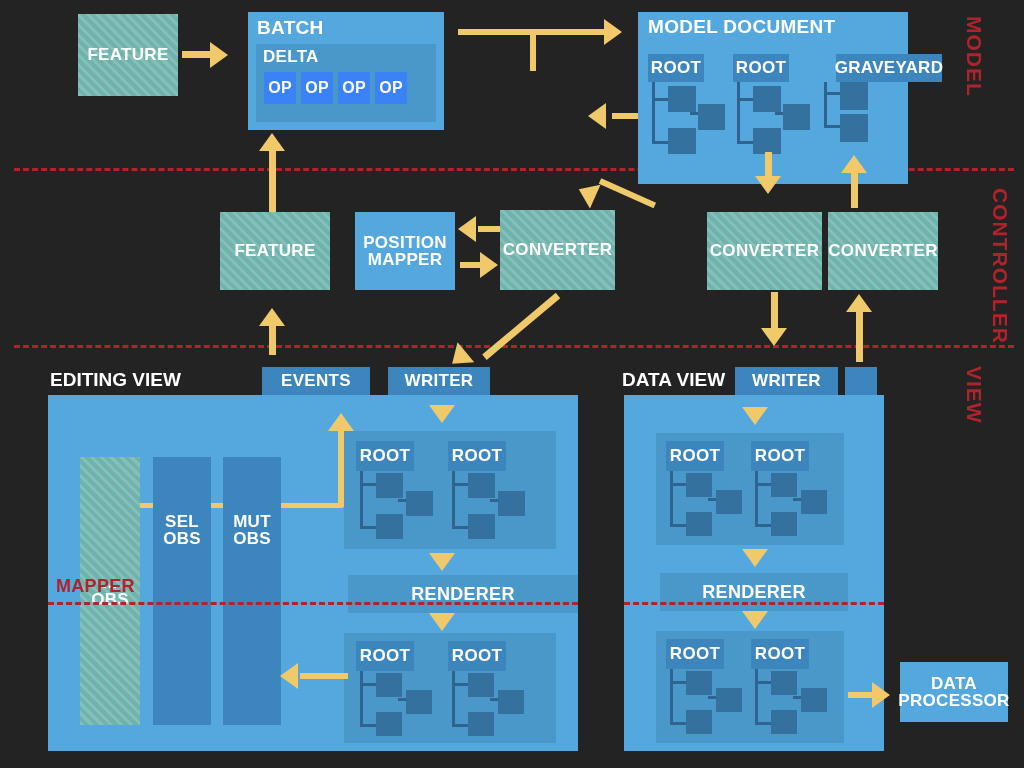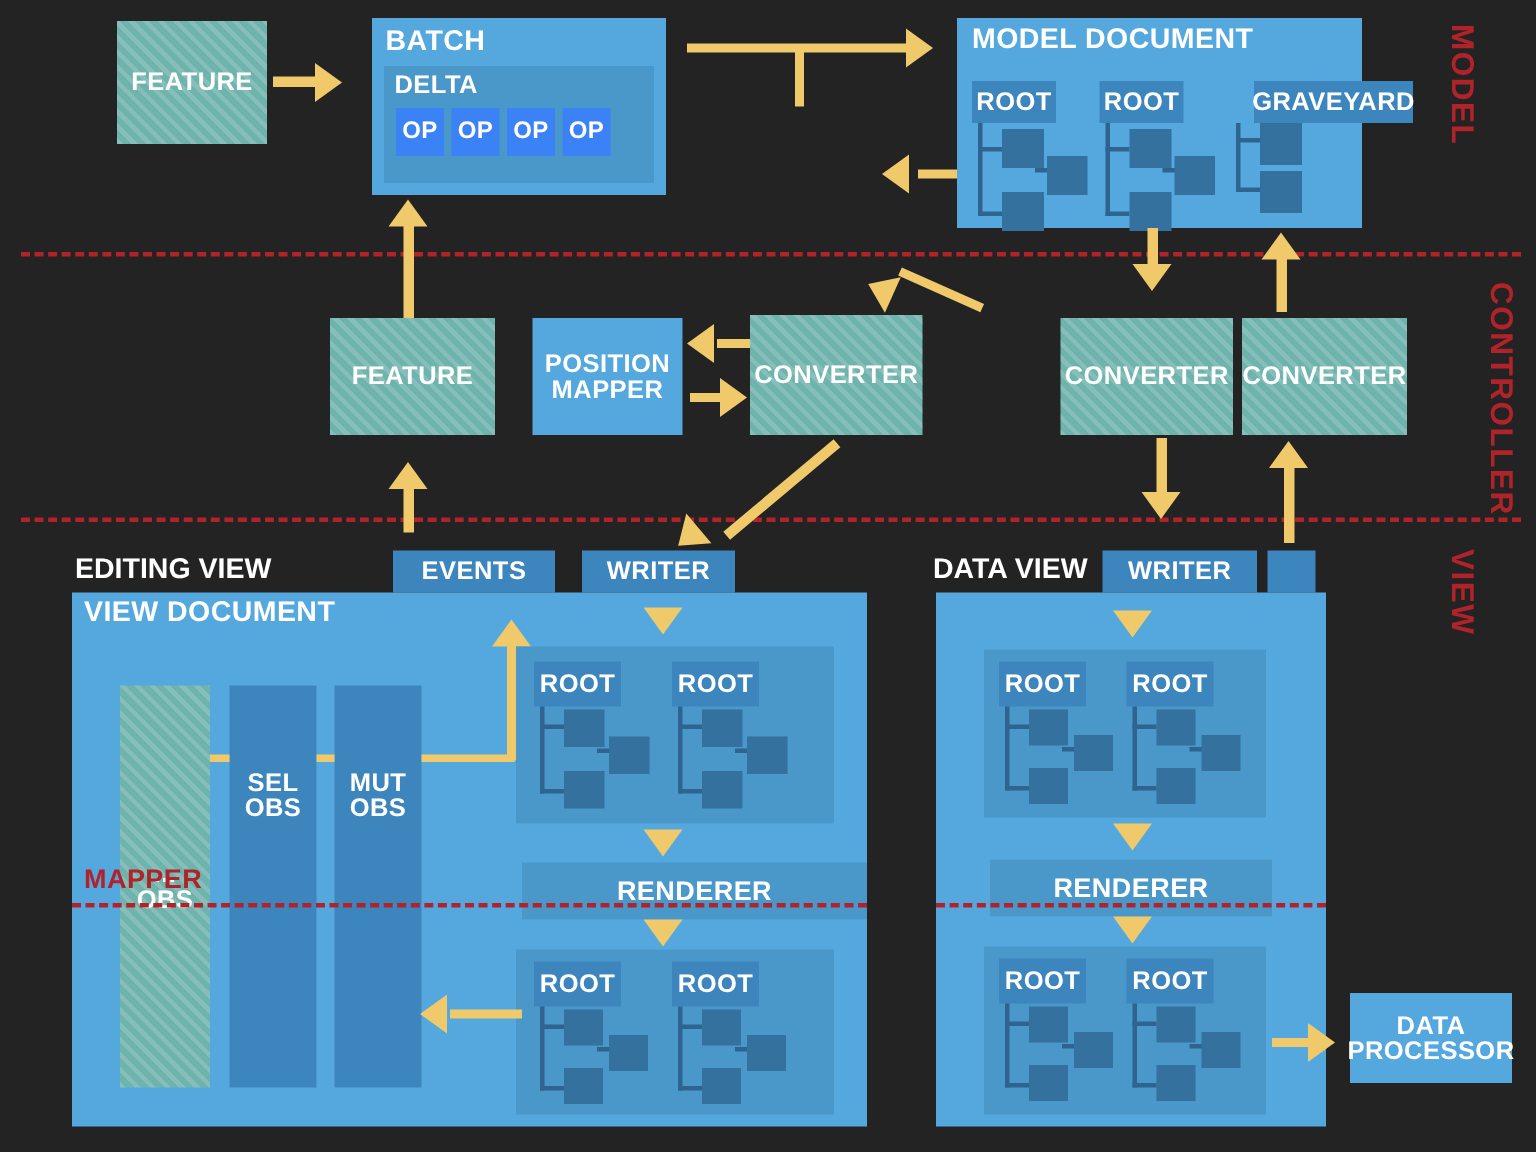--- a/index.html
+++ b/index.html
@@ -88,21 +88,21 @@
   <div class="ahead ah-u" style="left:259px;top:133px;"></div>
 
   <div class="ashaft" style="left:458px;top:29px;width:150px;height:6px;"></div>
   <div class="ahead ah-r" style="left:604px;top:19px;"></div>
   <div class="ashaft" style="left:530px;top:33px;width:6px;height:38px;"></div>
 
 
   <div class="ashaft" style="left:612px;top:113px;width:26px;height:6px;"></div>
   <div class="ahead ah-l" style="left:588px;top:103px;"></div>
 
-  <div class="box blue" style="left:638px;top:12px;width:270px;height:140px;display:block;">
+  <div class="box blue" style="left:638px;top:12px;width:270px;height:172px;display:block;">
     <div class="lbl" style="left:10px;top:5px;font-size:19px;">MODEL DOCUMENT</div>
 
     <div class="box blue3" style="left:10px;top:42px;width:56px;height:28px;font-size:17px;">
       <span>ROOT</span>
       </div>
     <div class="tline" style="left:14px;top:70px;width:3px;height:62px;"></div>
     <div class="tline" style="left:14px;top:86px;width:16px;height:3px;"></div>
     <div class="tline" style="left:14px;top:129px;width:16px;height:3px;"></div>
     <div class="tline" style="left:52px;top:100px;width:16px;height:3px;"></div>
     <div class="box node" style="left:30px;top:74px;width:28px;height:26px;"></div>
@@ -179,21 +179,20 @@
 
   <div class="lbl" style="left:50px;top:369px;font-size:19px;">EDITING VIEW</div>
   <div class="box blue3" style="left:262px;top:367px;width:108px;height:28px;font-size:17px;">
     <span>EVENTS</span>
   </div>
   <div class="box blue3" style="left:388px;top:367px;width:102px;height:28px;font-size:17px;">
     <span>WRITER</span>
   </div>
 
   <div class="box blue" style="left:48px;top:395px;width:530px;height:356px;display:block;">
-    <div class="lbl" style="left:8px;top:4px;font-size:19px;">VIEW DOCUMENT</div>
 
     <div class="box teal" style="left:32px;top:62px;width:60px;height:268px;flex-direction:column;font-size:17px;">
       <span>...</span>
       <span>OBS</span>
     </div>
     <div class="box blue3" style="left:105px;top:62px;width:58px;height:268px;flex-direction:column;font-size:17px;justify-content:flex-start;padding-top:56px;">
       <span>SEL</span>
       <span>OBS</span>
     </div>
     <div class="box blue3" style="left:175px;top:62px;width:58px;height:268px;flex-direction:column;font-size:17px;justify-content:flex-start;padding-top:56px;">

